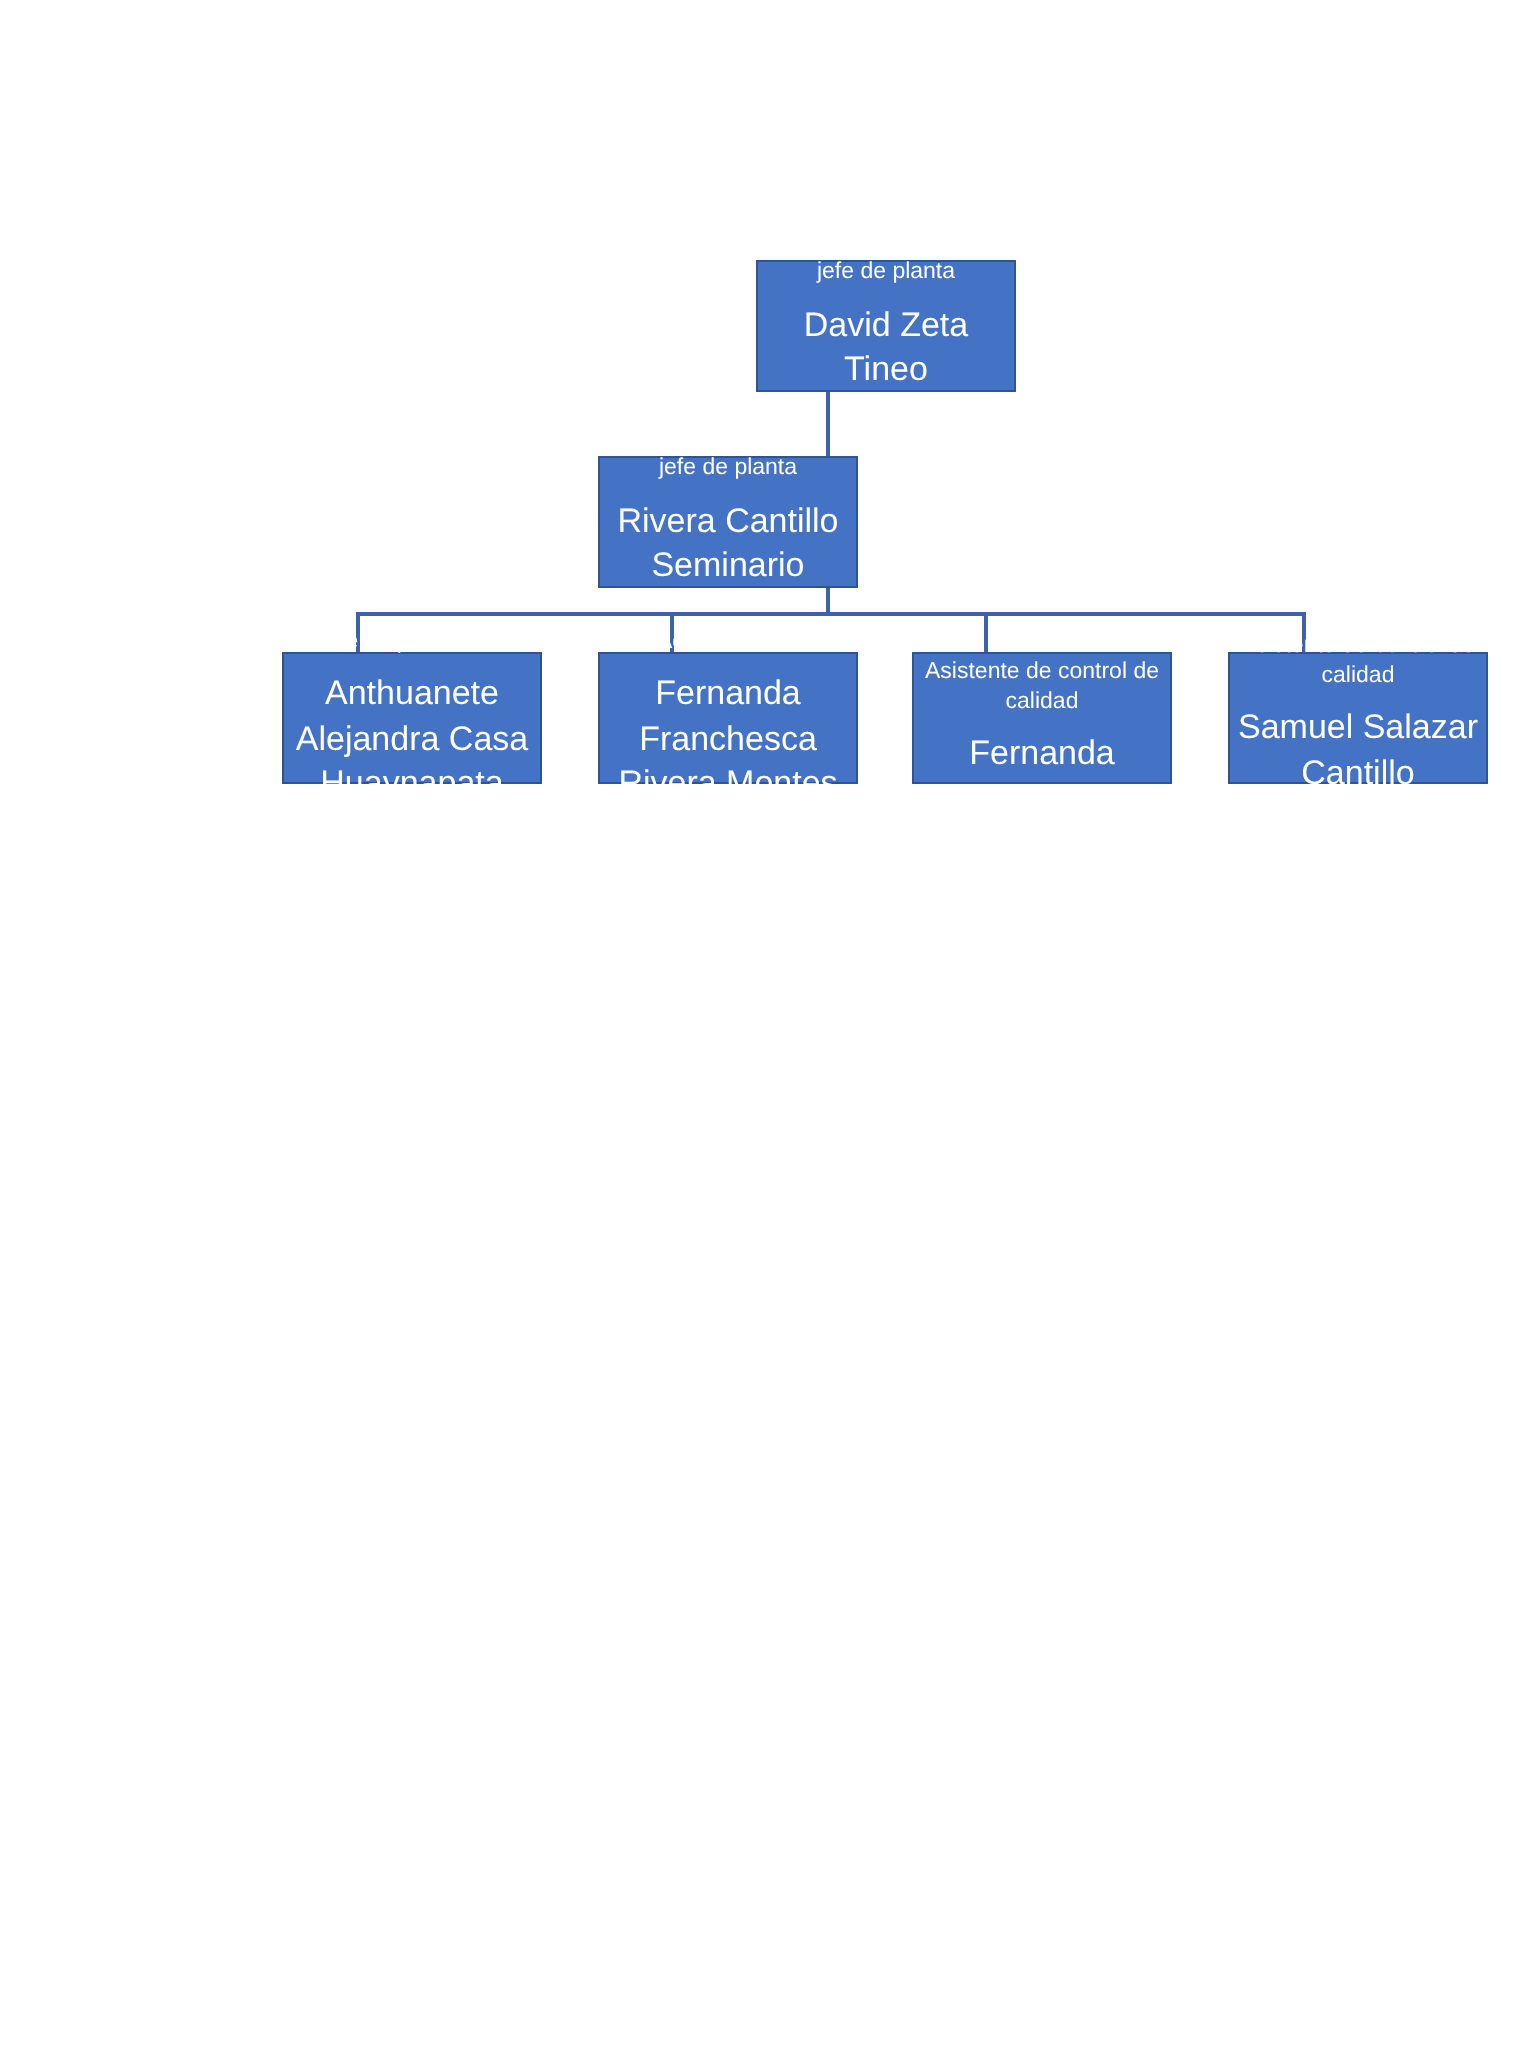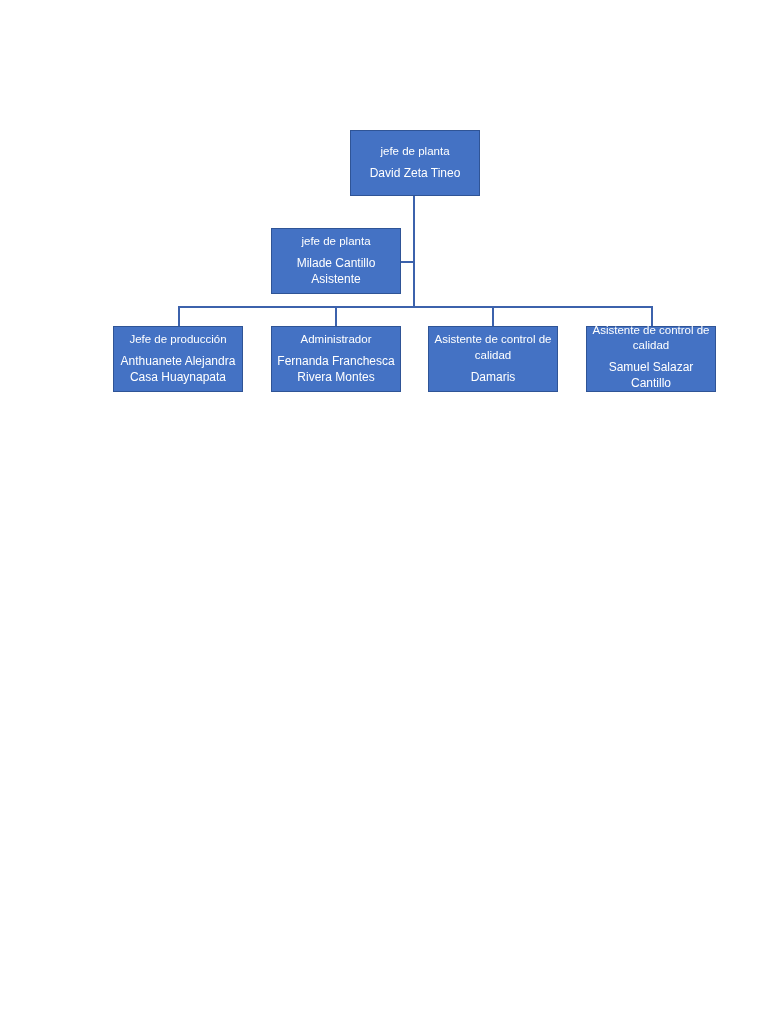--- a/index.html
+++ b/index.html
@@ -68,27 +68,28 @@
     background: #4472C4;
     border: 1px solid #2F5496;
     color: #ffffff;
     display: flex;
     flex-direction: column;
     align-items: center;
     justify-content: center;
     text-align: center;
     line-height: 1.32;
     overflow: visible;
+    margin-left: 28px;
   }
   .node .role {
     font-size: 11.5px;
     padding: 0 4px;
   }
   .node .person {
-    font-size: 12px;
+    font-size: 17px;
     padding: 0 3px;
     margin-top: 7px;
   }
 
   #node-jefe-planta {
     left: 350px;
     top: 130px;
     width: 130px;
     height: 66px;
   }
@@ -140,36 +141,36 @@
   <div class="connector v-line drop-line" id="drop-3"></div>
   <div class="connector v-line drop-line" id="drop-4"></div>
 
   <div class="node" id="node-jefe-planta">
     <div class="role">jefe de planta</div>
     <div class="person">David Zeta Tineo</div>
   </div>
 
   <div class="node" id="node-jefe-calidad">
     <div class="role">jefe de planta</div>
-    <div class="person">Milade Cantillo Asistente</div>
+    <div class="person">Rivera Cantillo Seminario</div>
   </div>
 
   <div class="node" id="node-jefe-produccion">
     <div class="role">Jefe de producción</div>
     <div class="person">Anthuanete Alejandra Casa Huaynapata</div>
   </div>
 
   <div class="node" id="node-administrador">
     <div class="role">Administrador</div>
     <div class="person">Fernanda Franchesca Rivera Montes</div>
   </div>
 
   <div class="node" id="node-asistente-1">
     <div class="role">Asistente de control de calidad</div>
-    <div class="person">Damaris</div>
+    <div class="person">Fernanda</div>
   </div>
 
   <div class="node" id="node-asistente-2">
     <div class="role">Asistente de control de calidad</div>
     <div class="person">Samuel Salazar Cantillo</div>
   </div>
 
 </div>
 
 </body></html>

